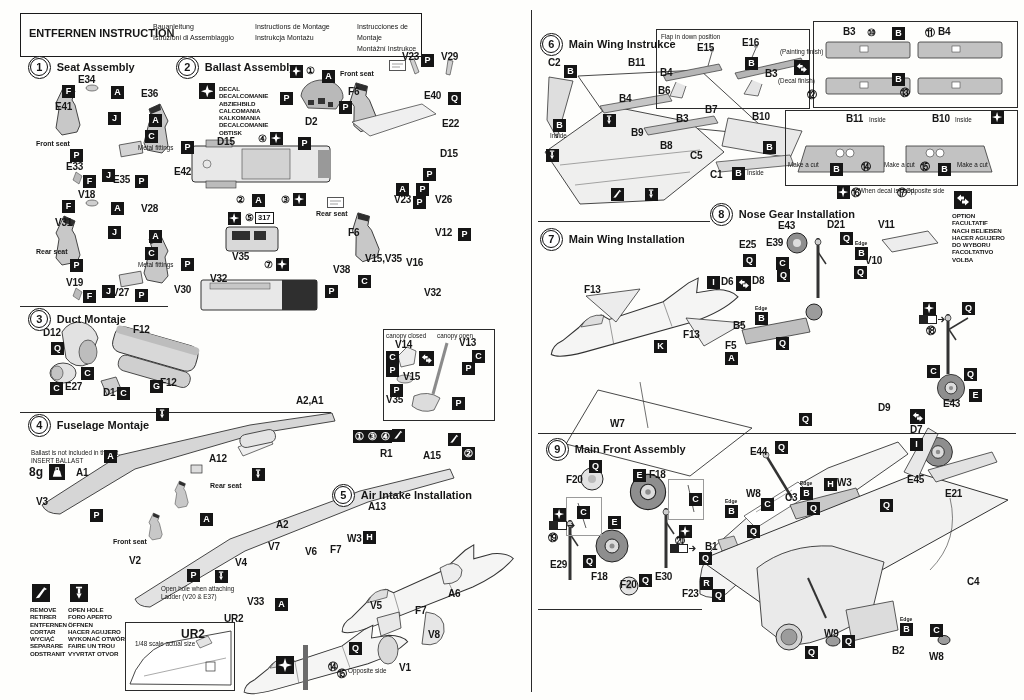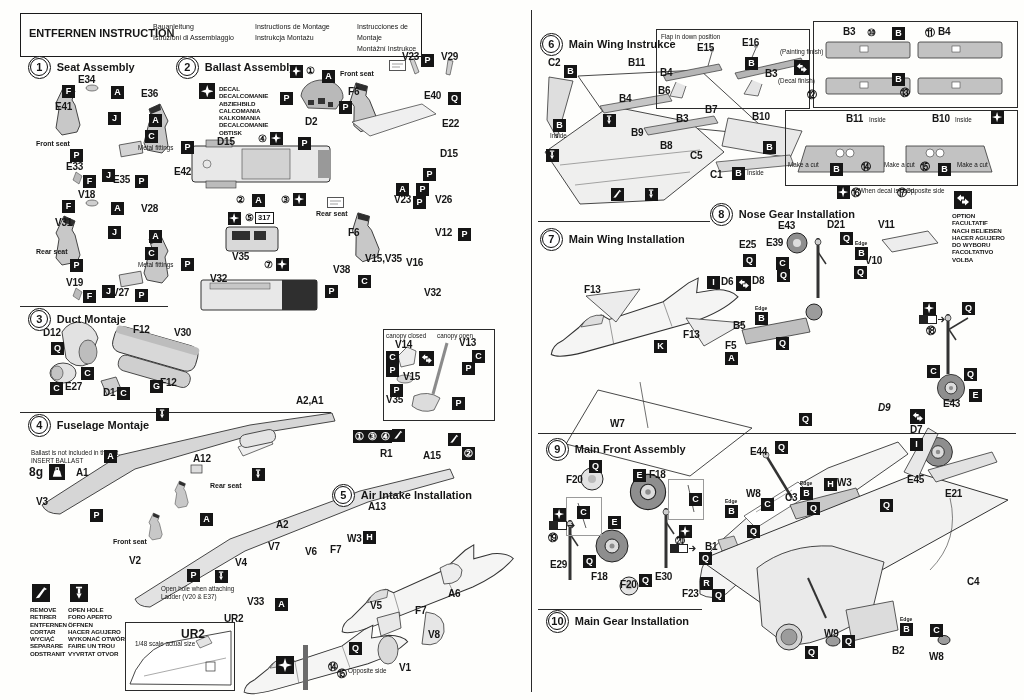--- a/index.html
+++ b/index.html
@@ -317,26 +317,20 @@
         <i>8</i>
       </div>
       <div class="step-title">Nose Gear Installation</div>
     </div>
     <div class="step-head" style="left: 546px; top: 438px;">
       <div class="step-circle">
         <i>9</i>
       </div>
       <div class="step-title">Main Front Assembly</div>
     </div>
-    <div class="step-head" style="left: 546px; top: 610px;">
-      <div class="step-circle">
-        <i>10</i>
-      </div>
-      <div class="step-title">Main Gear Installation</div>
-    </div>
     <div class="lb lb-p" style="left: 78px; top: 75px;">E34</div>
     <div class="lb chip" style="left: 62px; top: 85px;">F</div>
     <div class="lb chip" style="left: 111px; top: 86px;">A</div>
     <div class="lb lb-p" style="left: 141px; top: 89px;">E36</div>
     <div class="lb lb-p" style="left: 55px; top: 102px;">E41</div>
     <div class="lb chip" style="left: 108px; top: 112px;">J</div>
     <div class="lb chip" style="left: 149px; top: 114px;">A</div>
     <div class="lb chip" style="left: 145px; top: 130px;">C</div>
     <div class="lb lb-n" style="left: 138px; top: 145px;">Metal fittings</div>
     <div class="lb lb-N" style="left: 36px; top: 140px;">Front seat</div>
@@ -358,21 +352,21 @@
     <div class="lb chip" style="left: 145px; top: 247px;">C</div>
     <div class="lb lb-n" style="left: 138px; top: 262px;">Metal fittings</div>
     <div class="lb lb-N" style="left: 36px; top: 248px;">Rear seat</div>
     <div class="lb chip" style="left: 70px; top: 259px;">P</div>
     <div class="lb lb-p" style="left: 66px; top: 278px;">V19</div>
     <div class="lb chip" style="left: 83px; top: 290px;">F</div>
     <div class="lb chip" style="left: 102px; top: 285px;">J</div>
     <div class="lb lb-p" style="left: 112px; top: 288px;">V27</div>
     <div class="lb chip" style="left: 135px; top: 289px;">P</div>
     <div class="lb chip" style="left: 181px; top: 258px;">P</div>
-    <div class="lb lb-p" style="left: 174px; top: 285px; margin-top: 43px;">V30</div>
+    <div class="lb lb-p" style="left: 174px; top: 285px;">V30</div>
     <div class="lb icb" style="height: 13px; width: 13px; left: 290px; top: 65px;">
       <svg viewBox="0 0 12 12">
         <path d="M6 0 L7.4 4.6 L12 6 L7.4 7.4 L6 12 L4.6 7.4 L0 6 L4.6 4.6 Z" fill="#fff"></path>
       </svg>
     </div>
     <div class="lb circ" style="left: 306px; top: 66px;">①</div>
     <div class="lb chip" style="left: 322px; top: 70px;">A</div>
     <div class="lb chip" style="left: 280px; top: 92px;">P</div>
     <div class="lb lb-p" style="left: 305px; top: 117px;">D2</div>
     <div class="lb lb-p" style="left: 217px; top: 137px;">D15</div>
@@ -458,21 +452,21 @@
     <div class="lb lb-n" style="left: 31px; top: 458px;">INSERT BALLAST</div>
     <div class="lb lb-P" style="left: 29px; top: 466px;">8g</div>
     <div class="lb icb" style="height: 16px; width: 16px; left: 49px; top: 464px;">
       <svg viewBox="0 0 14 14">
         <path d="M4 5 L10 5 L12 12 L2 12 Z" fill="#fff"></path>
         <rect x="5.5" y="2" width="3" height="3" fill="none" stroke="#fff" stroke-width="1.2"></rect>
       </svg>
     </div>
     <div class="lb lb-p" style="left: 76px; top: 468px;">A1</div>
     <div class="lb chip" style="left: 104px; top: 450px;">A</div>
-    <div class="lb lb-p" style="left: 193px; top: 454px;">A12</div>
+    <div class="lb lb-p" style="left: 209px; top: 454px;">A12</div>
     <div class="lb icb" style="height: 13px; width: 13px; left: 156px; top: 408px;">
       <svg viewBox="0 0 12 12">
         <rect x="3.4" y="0.6" width="5.2" height="1.4" fill="#fff"></rect>
         <rect x="5" y="2" width="2" height="4.5" fill="#fff"></rect>
         <path d="M3.8 6.5 H8.2 L6 11 Z" fill="#fff"></path>
       </svg>
     </div>
     <div class="lb lb-p" style="left: 36px; top: 497px;">V3</div>
     <div class="lb chip" style="left: 90px; top: 509px;">P</div>
     <div class="lb lb-N" style="left: 113px; top: 538px;">Front seat</div>
@@ -675,21 +669,21 @@
         <path d="M13 9 L9 5.5 V7.5 H6 V10.5 H9 V12.5 Z" fill="#fff"></path>
       </svg>
     </div>
     <div class="lb lb-p" style="left: 752px; top: 276px;">D8</div>
     <div class="lb lb-p" style="left: 733px; top: 321px;">B5</div>
     <div class="lb chip has-edge" style="left: 755px; top: 312px;">B<div class="edge">Edge</div></div>
     <div class="lb chip" style="left: 776px; top: 337px;">Q</div>
     <div class="lb lb-p" style="left: 725px; top: 341px;">F5</div>
     <div class="lb chip" style="left: 725px; top: 352px;">A</div>
     <div class="lb chip" style="left: 799px; top: 413px;">Q</div>
-    <div class="lb lb-p" style="left: 878px; top: 403px; font-style: italic;">D9</div>
+    <div class="lb lb-p" style="left: 878px; top: 403px;">D9</div>
     <div class="lb icb" style="height: 15px; width: 15px; left: 910px; top: 409px;">
       <svg viewBox="0 0 14 14">
         <path d="M1 5 L5 1.5 V3.5 H8 V6.5 H5 V8.5 Z" fill="#fff"></path>
         <path d="M13 9 L9 5.5 V7.5 H6 V10.5 H9 V12.5 Z" fill="#fff"></path>
       </svg>
     </div>
     <div class="lb lb-p" style="left: 910px; top: 425px;">D7</div>
     <div class="lb chip" style="left: 910px; top: 438px;">I</div>
     <div class="lb icb" style="height: 13px; width: 13px; left: 923px; top: 302px;">
       <svg viewBox="0 0 12 12">

